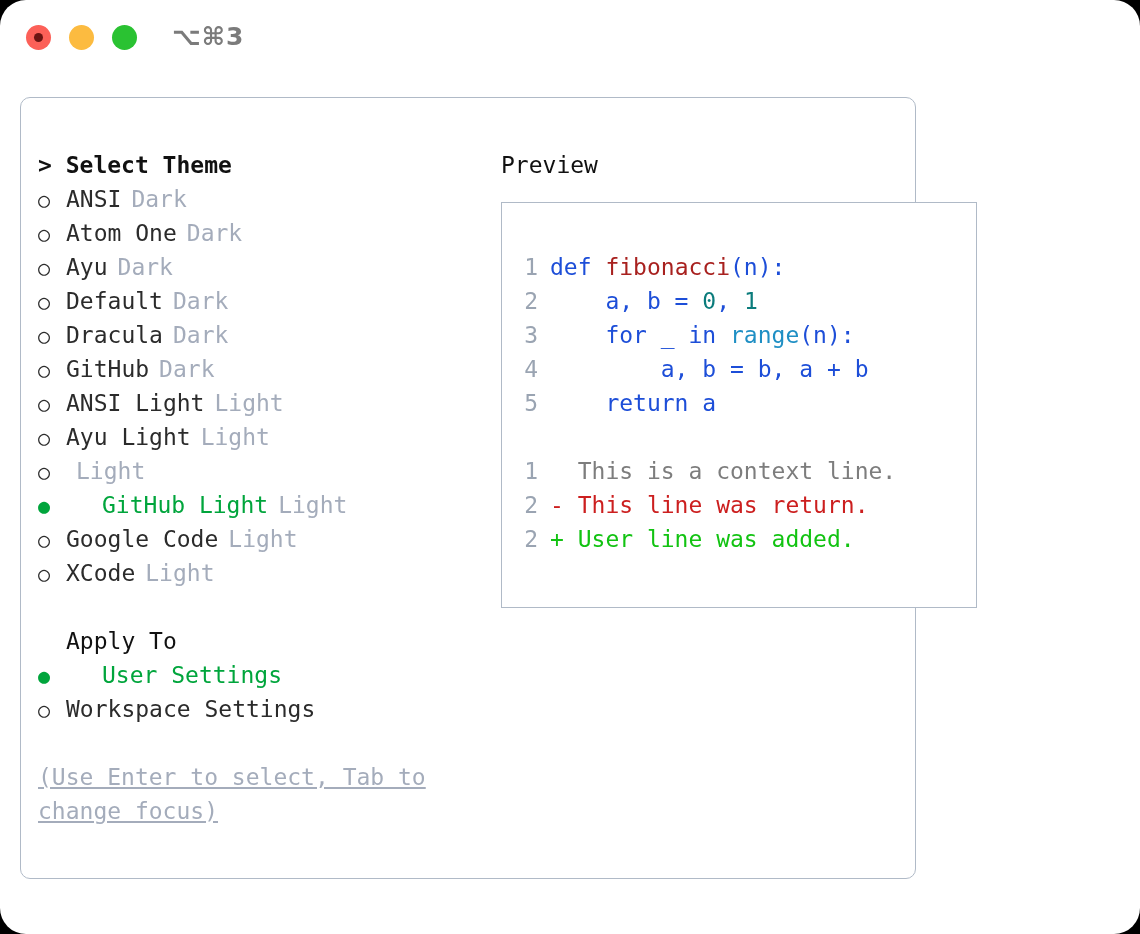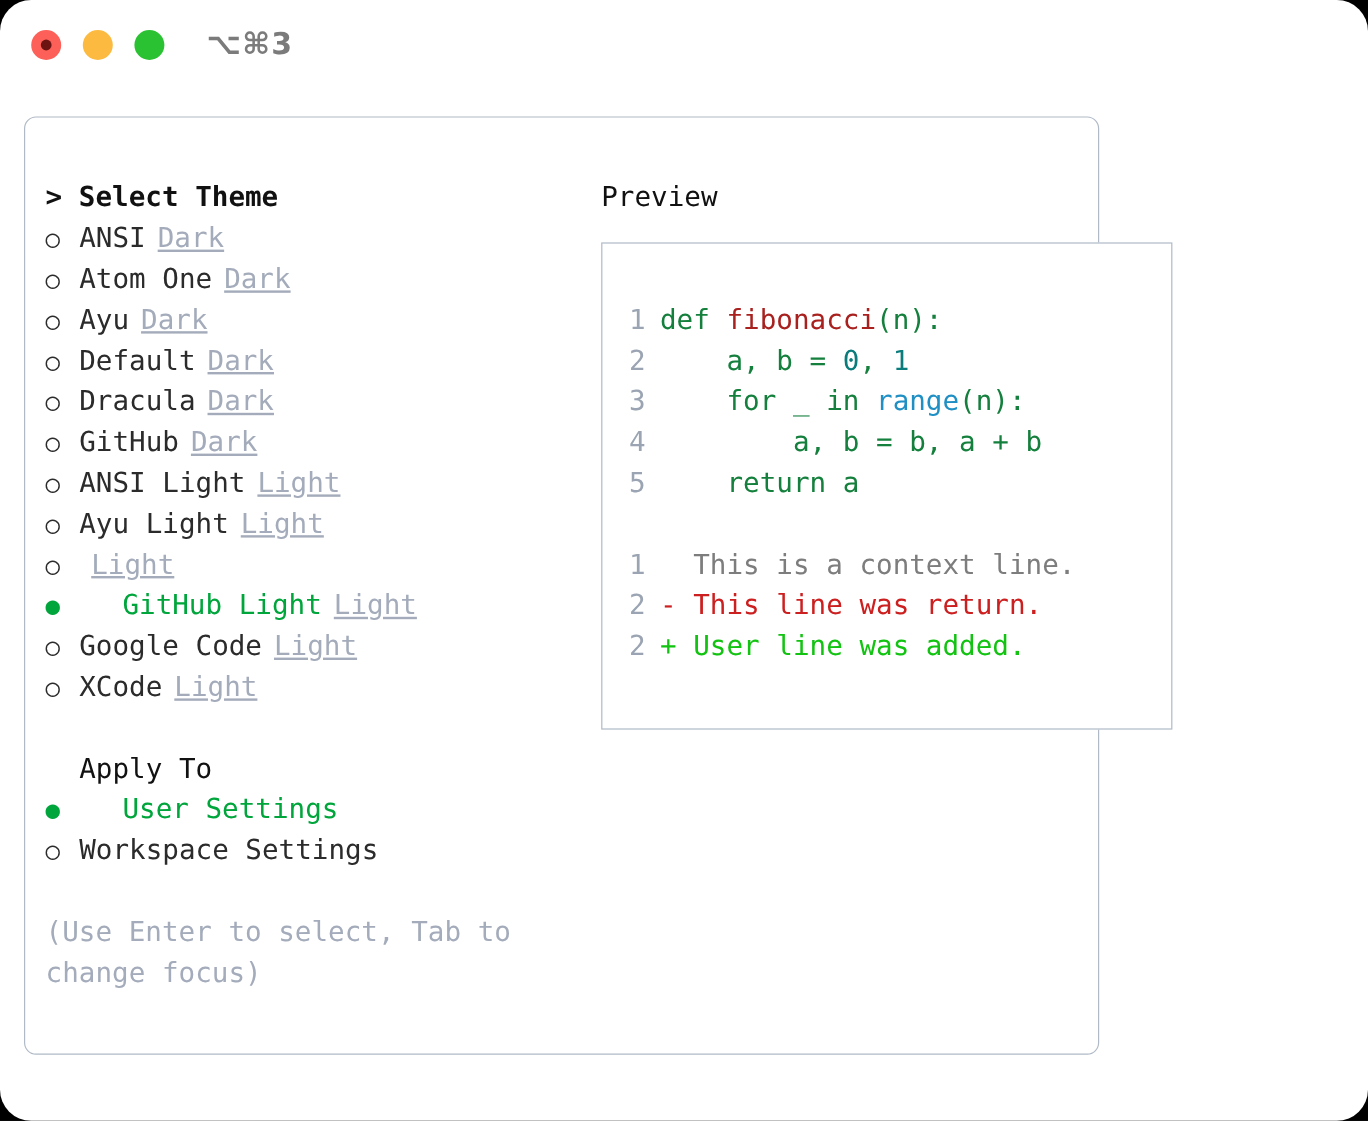--- a/index.html
+++ b/index.html
@@ -110,21 +110,20 @@
     flex: 0 0 28px;
     font-size: 20px;
     color: #2b2b2b;
   }
   .marker.sel { color: #00a53c; }
   .opt-label { color: #2b2b2b; }
   .opt-row.selected .opt-label { color: #00a53c; margin-left: 36px; }
   .opt-cat {
     color: #a4acbb;
     margin-left: 10px;
-    text-decoration: underline;
   }
 
   .group-header {
     display: flex;
     align-items: baseline;
     height: 34px;
     line-height: 34px;
     font-size: 23px;
     color: #111111;
     white-space: pre;
@@ -134,20 +133,21 @@
 
   .spacer-sm { height: 34px; }
   .spacer-md { height: 34px; }
 
   .hint {
     font-size: 23px;
     color: #a4acbb;
     line-height: 34px;
     width: 410px;
     white-space: normal;
+    text-decoration: underline;
   }
 
   
   .preview-title {
     font-size: 23px;
     font-weight: normal;
     color: #111111;
     line-height: 34px;
     margin-bottom: 20px;
     white-space: pre;
@@ -173,21 +173,21 @@
     display: flex;
     align-items: baseline;
   }
   .ln {
     width: 26px;
     flex: 0 0 26px;
     text-align: right;
     color: #9aa4b2;
     margin-right: 12px;
   }
-  .code-txt { color: #15803d; }
+  .code-txt { color: #1d4ed8; }
   .tok-fn   { color: #a8211f; }
   .tok-num  { color: #0b7c7c; }
   .tok-call { color: #1f8fc4; }
   .diff-ctx { color: #7d7d7d; }
   .diff-del { color: #cc1f1f; }
   .diff-add { color: #12c312; }
   .blank-line { height: 34px; }
 </style>
 </head>
 <body>

